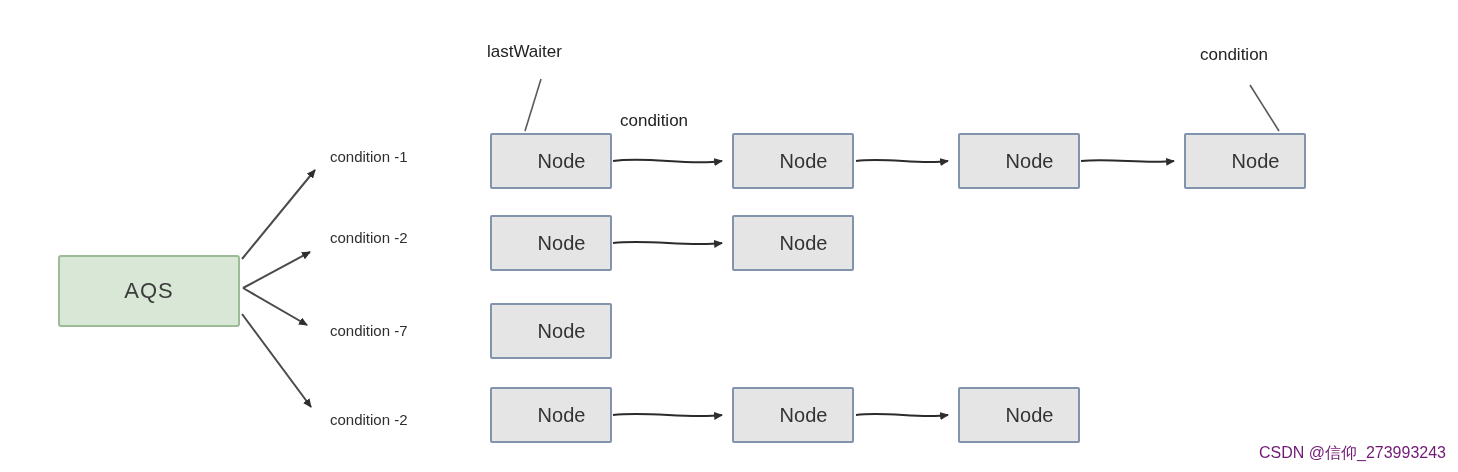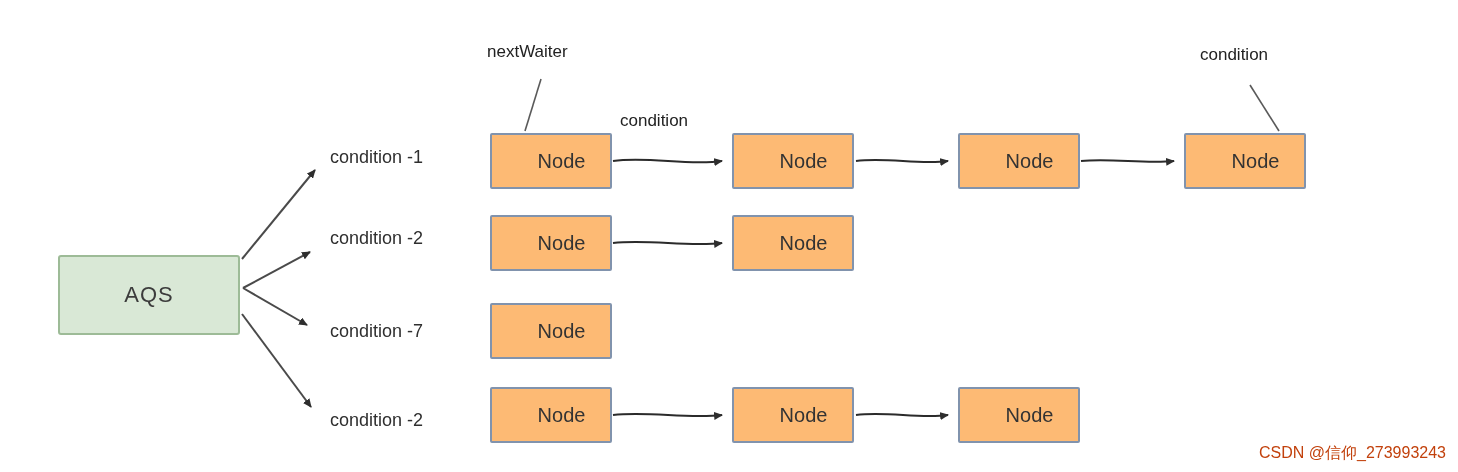--- a/index.html
+++ b/index.html
@@ -21,70 +21,70 @@
     top: 0;
     width: 1458px;
     height: 472px;
     pointer-events: none;
   }
   .aqs-box {
     position: absolute;
     left: 58px;
     top: 255px;
     width: 182px;
-    height: 80px;
+    height: 72px;
     background: #d9e8d6;
     border: 2px solid #9dbb97;
     border-radius: 3px;
     box-sizing: border-box;
     display: flex;
     align-items: center;
     justify-content: center;
   }
   .aqs-box span {
     font-size: 22px;
     color: #3c3c3c;
     letter-spacing: 1px;
   }
   .node-box {
     position: absolute;
     width: 122px;
     height: 56px;
-    background: #fdba74;
+    background: #e5e5e5;
     border: 2px solid #8193ad;
     border-radius: 2px;
     box-sizing: border-box;
     display: flex;
     align-items: center;
     justify-content: center;
     font-size: 20px;
     color: #333333;
     padding-left: 21px;
   }
   .cond-label {
     position: absolute;
     left: 330px;
     height: 22px;
     line-height: 22px;
-    font-size: 18px;
+    font-size: 15px;
     color: #2f2f2f;
     white-space: nowrap;
   }
   .ptr-label {
     position: absolute;
     font-size: 17px;
     color: #222222;
     white-space: nowrap;
   }
   .watermark {
     position: absolute;
     right: 12px;
     top: 443px;
     font-size: 16px;
-    color: #c2410c;
+    color: #701a75;
     white-space: nowrap;
   }
 </style>
 </head>
 <body>
 
 <div class="canvas">
 
   <svg class="connectors" viewBox="0 0 1458 472" xmlns="http://www.w3.org/2000/svg">
     <defs>
@@ -113,21 +113,21 @@
 
   <div class="aqs-box">
     <span>AQS</span>
   </div>
 
   <div class="cond-label" style="top:146px">condition -1</div>
   <div class="cond-label" style="top:227px">condition -2</div>
   <div class="cond-label" style="top:320px">condition -7</div>
   <div class="cond-label" style="top:409px">condition -2</div>
 
-  <div class="ptr-label" style="left:487px; top:42px">nextWaiter</div>
+  <div class="ptr-label" style="left:487px; top:42px">lastWaiter</div>
   <div class="ptr-label" style="left:620px; top:111px">condition</div>
   <div class="ptr-label" style="left:1200px; top:45px">condition</div>
 
   <div class="node-box" style="left:490px;  top:133px">Node</div>
   <div class="node-box" style="left:732px;  top:133px">Node</div>
   <div class="node-box" style="left:958px;  top:133px">Node</div>
   <div class="node-box" style="left:1184px; top:133px">Node</div>
 
   <div class="node-box" style="left:490px; top:215px">Node</div>
   <div class="node-box" style="left:732px; top:215px">Node</div>

